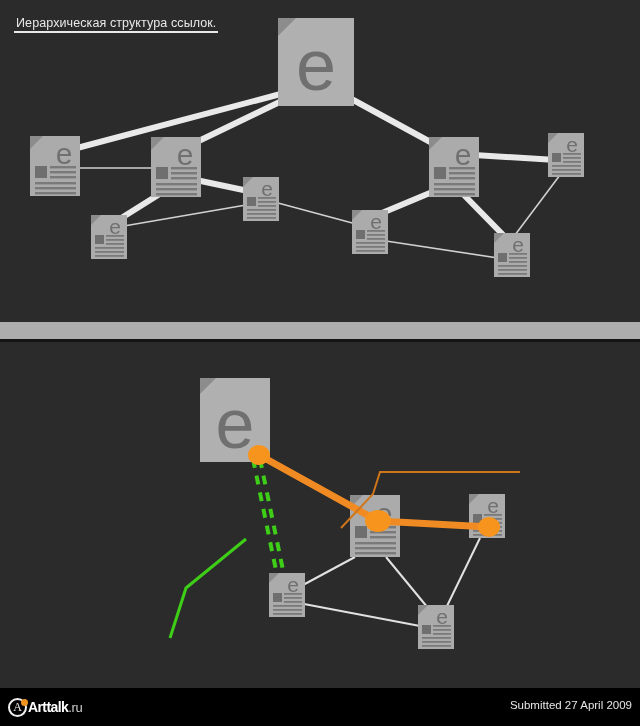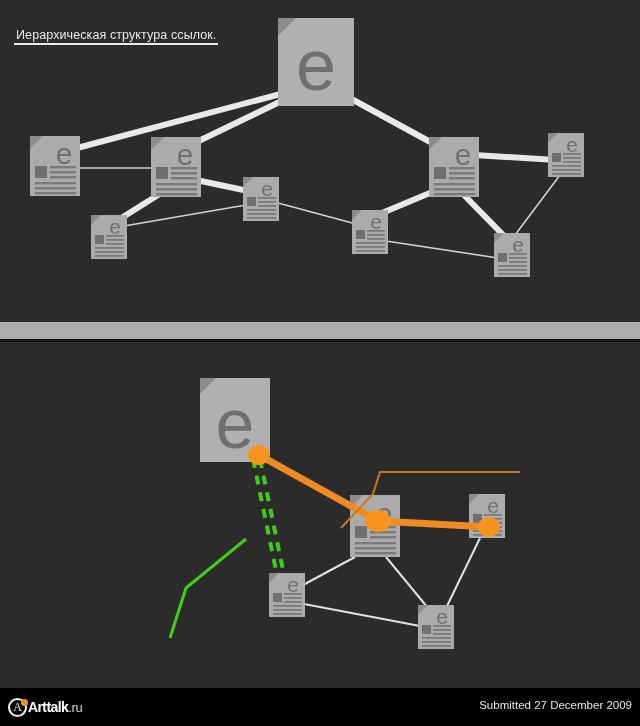--- a/index.html
+++ b/index.html
@@ -41,21 +41,21 @@
   
   .caption {
     position: absolute;
     white-space: nowrap;
     font-size: 12.5px;
     letter-spacing: 0.1px;
   }
   .caption .txt { display:block; padding:0 2px 1px 2px; }
   .caption .rule { display:block; height:2px; width:100%; }
 
-  #title-caption { left: 14px; top: 28px; color:#e9e9e9; }
+  #title-caption { left: 14px; top: 16px; color:#e9e9e9; }
   #title-caption .rule { background:#e9e9e9; }
 
   
   #footer {
     position:absolute;
     left:0; top:688px;
     width:640px; height:38px;
     background:#000;
   }
   #footer-logo {
@@ -374,16 +374,16 @@
 
   <div id="footer">
     <div id="footer-logo">
       <span id="logo-mark">
         <span>A</span>
         <span id="logo-dot"></span>
       </span>
       <span id="logo-word">Arttalk</span>
       <span id="logo-tld">.ru</span>
     </div>
-    <div id="footer-date">Submitted 27 December 2009</div>
+    <div id="footer-date">Submitted 27 April 2009</div>
   </div>
 
 </div>
 
 </body></html>

